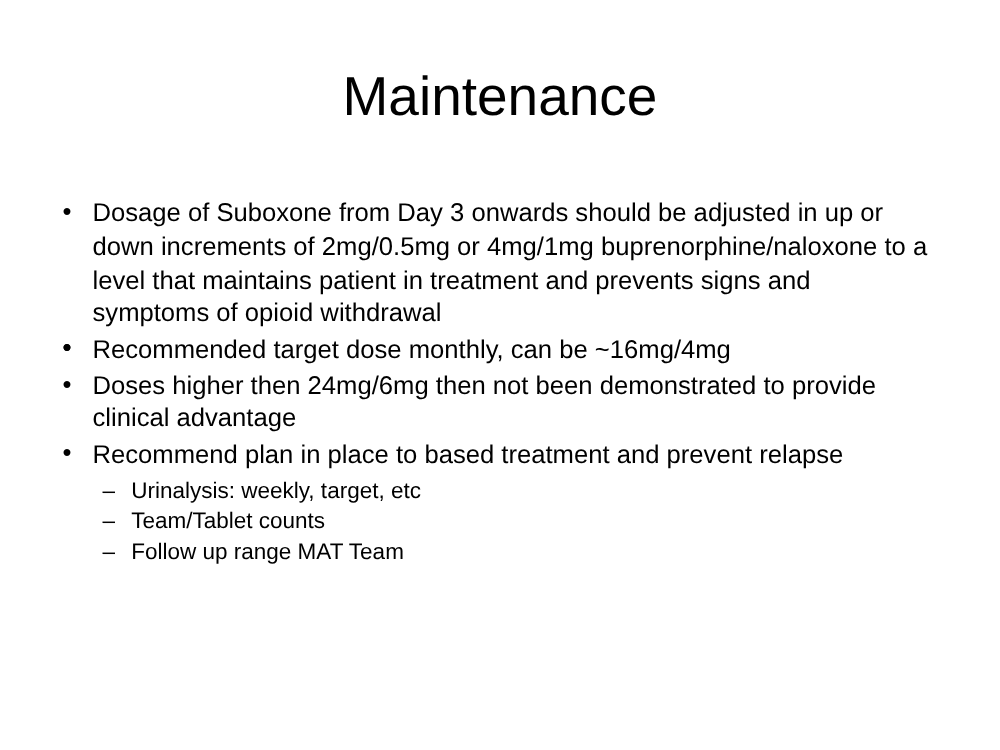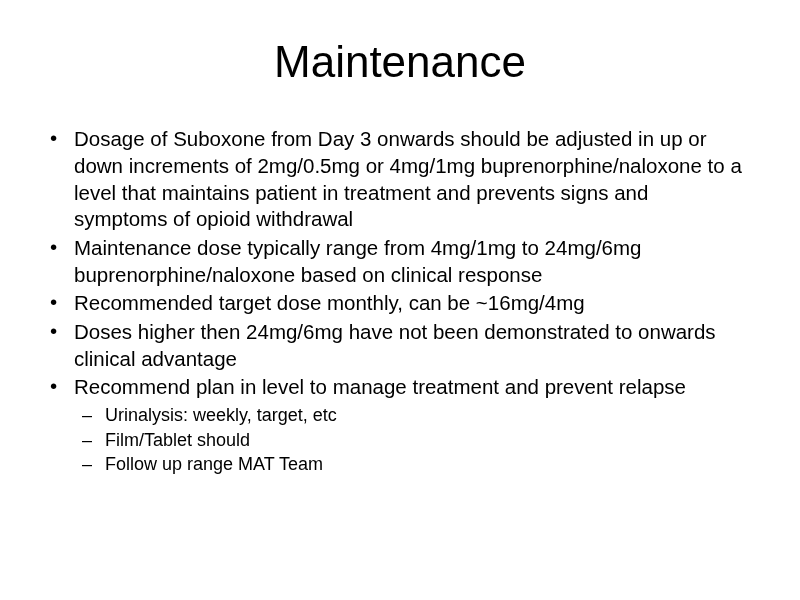--- a/index.html
+++ b/index.html
@@ -18,21 +18,21 @@
     position: relative;
     width: 800px;
     height: 600px;
     box-sizing: border-box;
   }
   .slide-title {
     text-align: center;
     font-size: 44px;
     font-weight: normal;
     line-height: 1.1;
-    margin: 0;
+    margin: 16px;
     padding-top: 38px;
     letter-spacing: 0px;
   }
   .content {
     margin: 0;
     padding: 40px 55px 0 42px;
   }
   ul.level1 {
     list-style: none;
     margin: 0;
@@ -85,44 +85,43 @@
   <div class="content">
     <ul class="level1">
 
       <li>
         <span class="bullet">•</span>
         <span class="text">Dosage of Suboxone from Day 3 onwards should be adjusted in up or down increments of 2mg/0.5mg or 4mg/1mg buprenorphine/naloxone to a level that maintains patient in treatment and prevents signs and symptoms of opioid withdrawal</span>
       </li>
 
       <li>
         <span class="bullet">•</span>
-        <span class="text">Maintenance dose typically range from 4mg/1mg to 24mg/6mg buprenorphine/naloxone based on clinical response</span>
       </li>
 
       <li>
         <span class="bullet">•</span>
         <span class="text">Recommended target dose monthly, can be ~16mg/4mg</span>
       </li>
 
       <li>
         <span class="bullet">•</span>
-        <span class="text">Doses higher then 24mg/6mg have not been demonstrated to onwards clinical advantage</span>
+        <span class="text">Doses higher then 24mg/6mg then not been demonstrated to provide clinical advantage</span>
       </li>
 
       <li>
         <span class="bullet">•</span>
-        <span class="text">Recommend plan in level to manage treatment and prevent relapse</span>
+        <span class="text">Recommend plan in place to based treatment and prevent relapse</span>
         <ul class="level2">
           <li>
             <span class="bullet">–</span>
             <span class="text">Urinalysis: weekly, target, etc</span>
           </li>
           <li>
             <span class="bullet">–</span>
-            <span class="text">Film/Tablet should</span>
+            <span class="text">Team/Tablet counts</span>
           </li>
           <li>
             <span class="bullet">–</span>
             <span class="text">Follow up range MAT Team</span>
           </li>
         </ul>
       </li>
 
     </ul>
   </div>

